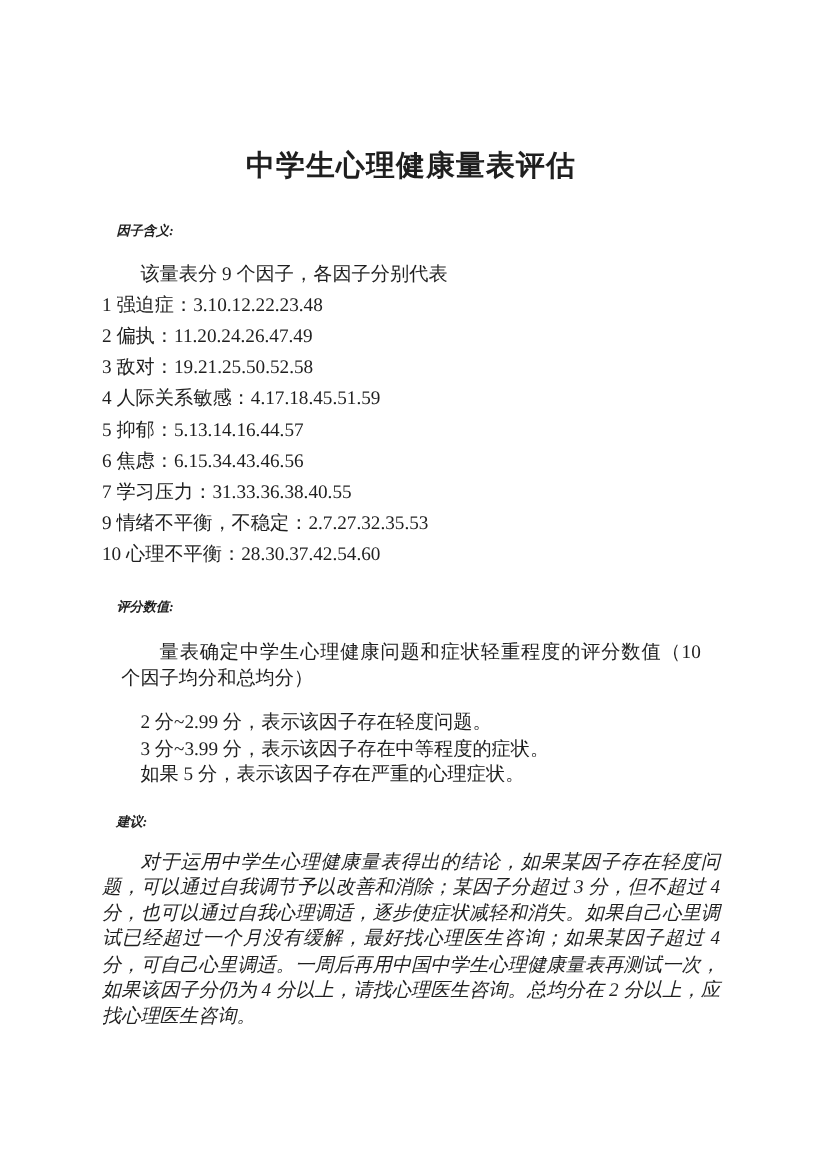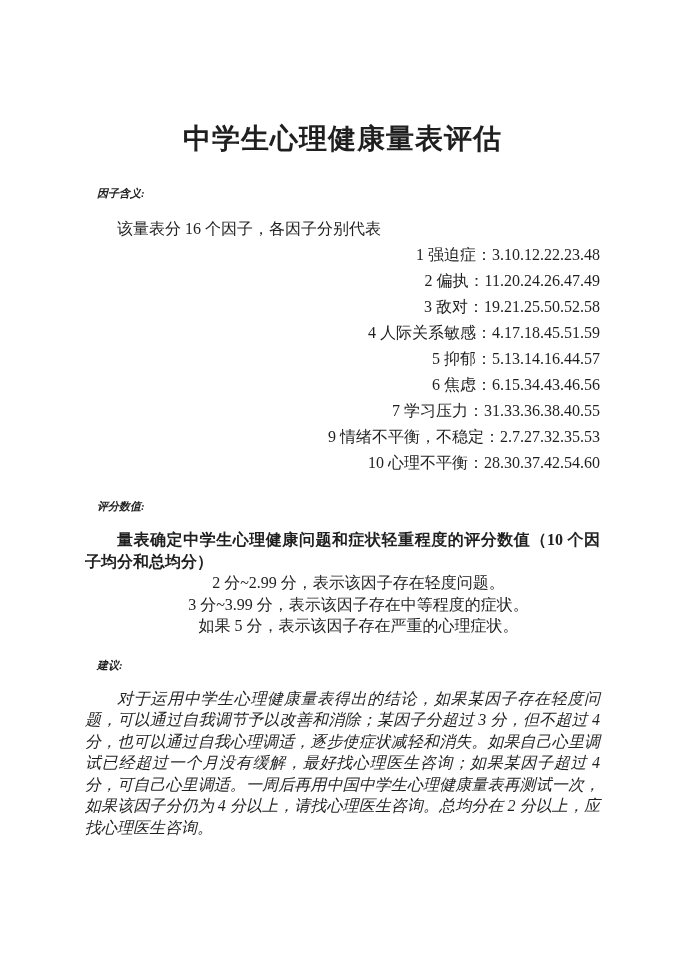--- a/index.html
+++ b/index.html
@@ -15,21 +15,21 @@
     background: #ffffff;
     color: #1f1f1f;
     font-family: "Liberation Serif", "DejaVu Serif", serif;
     font-size: 16px;
     box-sizing: border-box;
     padding: 122px 87px 0 85px;
     overflow: hidden;
   }
   .doc-title {
     margin: 0 0 26px 0;
-    font-size: 28px;
+    font-size: 24px;
     line-height: 34px;
     font-weight: bold;
     text-align: center;
     letter-spacing: 1px;
     white-space: nowrap;
   }
   .section { margin: 0; }
   .section-heading {
     margin: 12px;
     font-size: 11px;
@@ -39,55 +39,52 @@
   }
   .factors-intro {
     margin: 0;
     line-height: 26px;
     text-indent: 2em;
   }
   .factor-list { margin: 0; }
   .factor-item {
     line-height: 26px;
     white-space: nowrap;
-    text-align: right;
   }
   .section-scoring { margin-top: 19px; }
   .scoring-intro {
-    margin: 0;
+    margin: 16px;
     line-height: 21.5px;
     text-indent: 2em;
     text-align: justify;
-    font-weight: bold;
   }
   .scoring-level {
     line-height: 21.5px;
     text-indent: 2em;
     white-space: nowrap;
-    text-align: center;
   }
   .section-advice { margin-top: 17px; }
   .advice-paragraph {
     margin: 0;
     line-height: 21.5px;
     text-indent: 2em;
     text-align: justify;
     font-style: italic;
   }
 </style>
 </head>
 <body>
 
 <div class="page">
 
   <h1 class="doc-title">中学生心理健康量表评估</h1>
 
   <div class="section section-factors">
     <h2 class="section-heading">因子含义:</h2>
-    <p class="factors-intro">该量表分 16 个因子，各因子分别代表</p>
+    <p class="factors-intro">该量表分 9 个因子，各因子分别代表</p>
     <div class="factor-list">
       <div class="factor-item">1 强迫症：3.10.12.22.23.48</div>
       <div class="factor-item">2 偏执：11.20.24.26.47.49</div>
       <div class="factor-item">3 敌对：19.21.25.50.52.58</div>
       <div class="factor-item">4 人际关系敏感：4.17.18.45.51.59</div>
       <div class="factor-item">5 抑郁：5.13.14.16.44.57</div>
       <div class="factor-item">6 焦虑：6.15.34.43.46.56</div>
       <div class="factor-item">7 学习压力：31.33.36.38.40.55</div>
       <div class="factor-item">9 情绪不平衡，不稳定：2.7.27.32.35.53</div>
       <div class="factor-item">10 心理不平衡：28.30.37.42.54.60</div>

